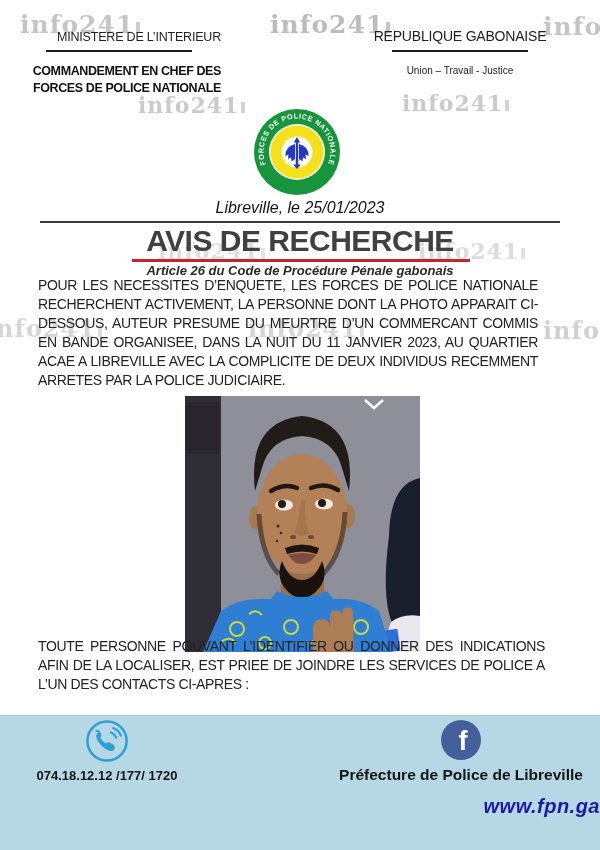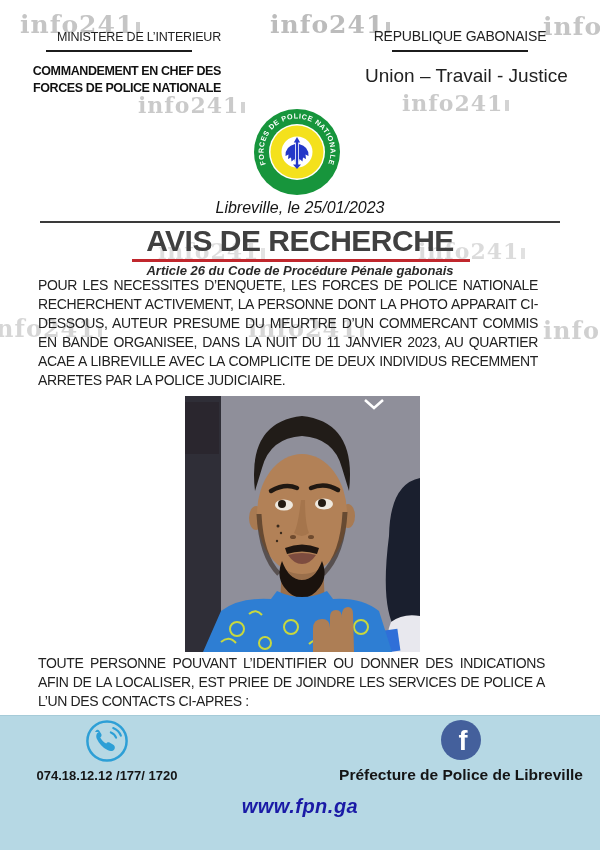--- a/index.html
+++ b/index.html
@@ -25,53 +25,53 @@
   
   .hdr-left{position:absolute;left:16px;top:30px;width:205px;text-align:right;}
   .hdr-right{position:absolute;left:365px;top:28px;width:190px;text-align:center;}
   .hdr-line1{font-size:12.5px;letter-spacing:-0.2px;white-space:nowrap;color:#222;}
   .hdr-right .hdr-line1{font-size:14px;}
   .hdr-rule{height:2px;background:#1c1c1c;margin:6px auto 11px auto;}
   .rule-l{width:146px;}
   .rule-r{width:136px;margin-bottom:13px;}
   .hdr-bold{font-weight:bold;font-size:12.5px;line-height:17px;letter-spacing:-0.4px;
             white-space:nowrap;color:#111;}
-  .motto{font-size:19px;color:#222;white-space:nowrap;}
+  .motto{font-size:10px;color:#222;white-space:nowrap;}
 
   
   .logo{position:absolute;left:252px;top:107px;width:90px;height:90px;}
 
   .dateline{position:absolute;left:0;top:199px;width:600px;text-align:center;
             font-style:italic;font-size:16px;color:#151515;}
 
   .hr1{position:absolute;left:40px;top:221px;width:520px;height:2px;background:#3a3a3a;}
 
   .title{position:absolute;left:0;top:224px;width:600px;text-align:center;
          font-weight:bold;font-size:30px;letter-spacing:-0.5px;line-height:34px;}
   .title-underline{position:absolute;left:132px;top:259px;width:338px;height:2.5px;}
   .legal{position:absolute;left:0;top:263px;width:600px;text-align:center;
          font-size:13px;font-weight:bold;font-style:italic;color:#2a2a2a;}
 
   .para{position:absolute;font-size:14px;line-height:19px;letter-spacing:-0.35px;
         color:#222;text-align:justify;}
   .p1{left:38px;top:276px;width:500px;}
-  .p2{left:38px;top:654px;width:507px;}
+  .p2{left:38px;top:637px;width:507px;}
 
   .photo{position:absolute;left:185px;top:396px;width:235px;height:256px;}
 
   
   .bar{position:absolute;left:0;top:715px;width:600px;height:135px;background:#b6d8e4;
        border-top:1px solid #a6cbd8;}
   .ccol{position:absolute;top:3px;text-align:center;}
   .c1{left:8px;width:198px;}
   .c2{left:206px;width:126px;}
   .c3{left:336px;width:250px;}
   .clabel{font-weight:bold;font-size:13px;color:#151515;margin-top:1px;white-space:nowrap;}
   .c3 .clabel{font-size:15.5px;}
-  .website{position:absolute;left:0;top:795px;width:600px;text-align:center;
+  .website{position:absolute;left:0;top:795px;width:600px;text-align:right;
            font-weight:bold;font-style:italic;font-size:20px;letter-spacing:.5px;}
 </style>
 </head>
 <body>
 
 <div class="page">
 
   <span class="wm w1">info241</span>
   <span class="wm w2">info241</span>
   <span class="wm w3">info241</span>

